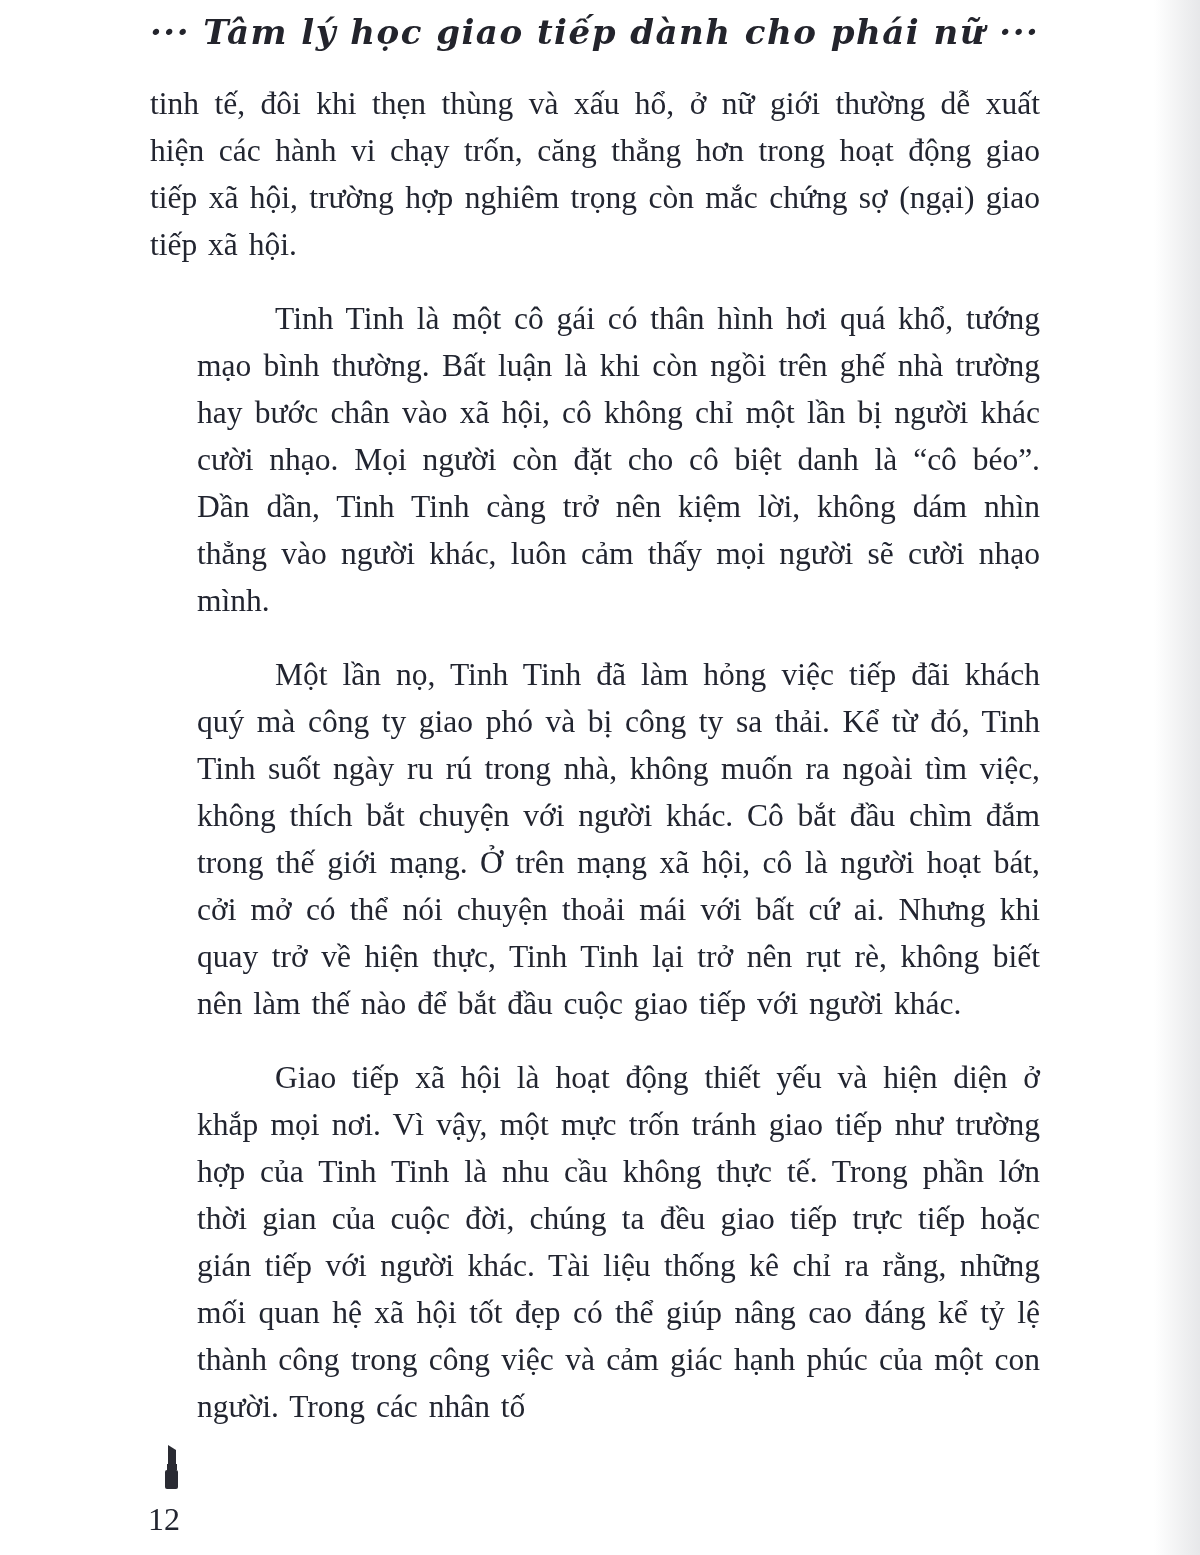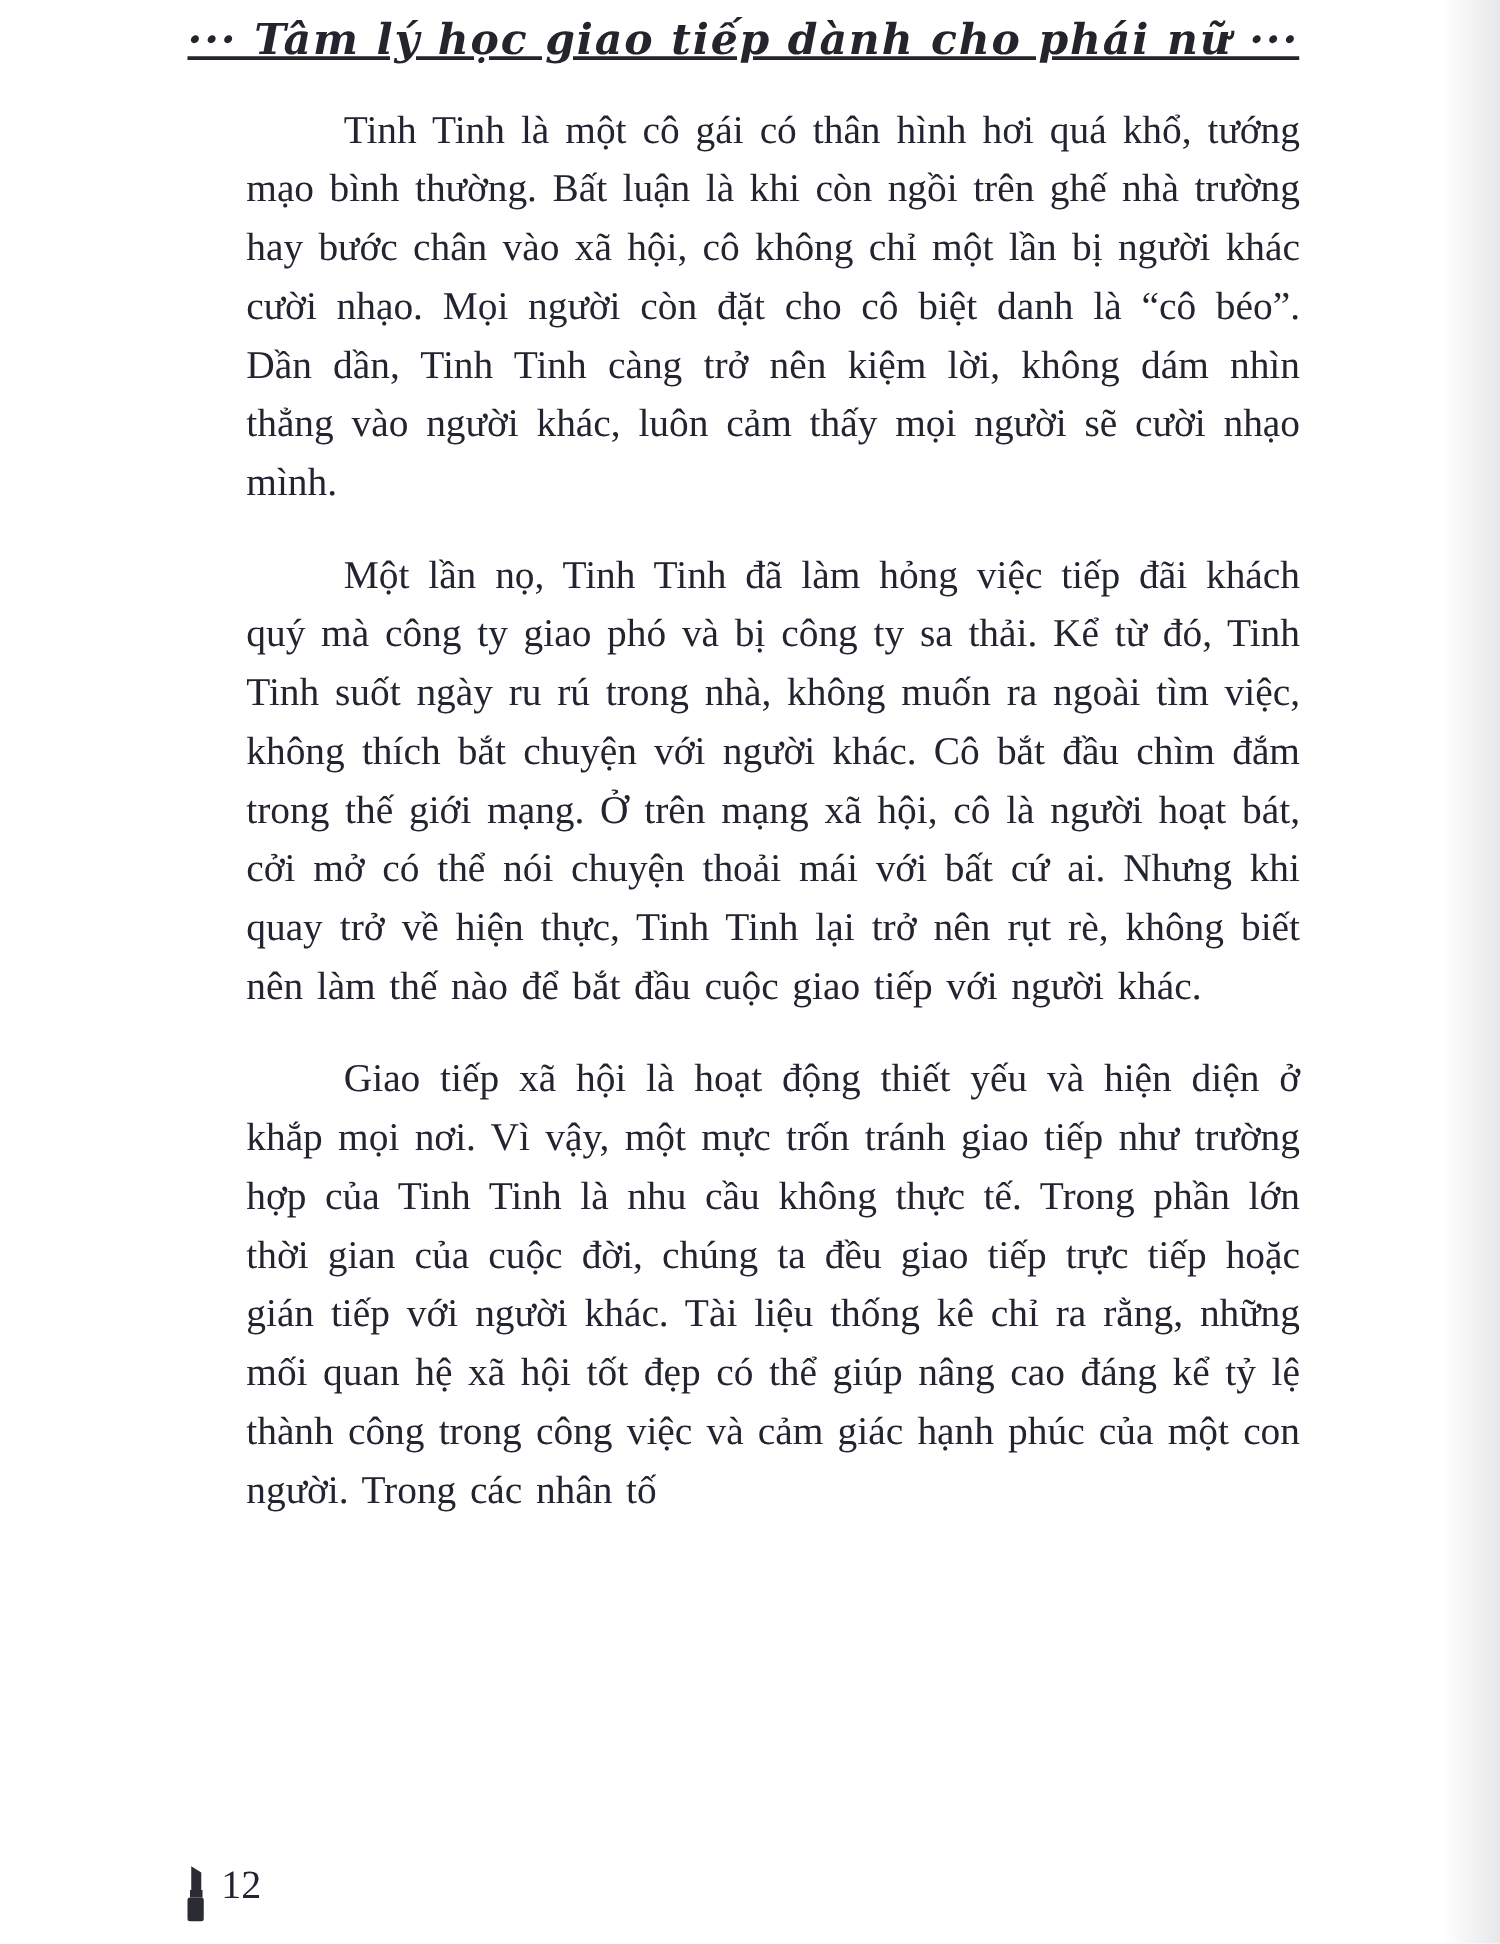--- a/index.html
+++ b/index.html
@@ -26,21 +26,20 @@
   }
   .running-header {
     margin: 12px 0 0 150px;
     font-family: "DejaVu Serif", serif;
     font-style: italic;
     font-weight: 700;
     font-size: 34px;
     letter-spacing: 1.5px;
     color: #23242c;
     white-space: nowrap;
-    text-decoration: underline;
   }
   .page-content {
     margin: 28px 160px 0 150px;
     font-size: 31.5px;
     line-height: 47px;
     text-align: justify;
     word-spacing: 3px;
     color: #222530;
   }
   .page-content p {
@@ -48,42 +47,44 @@
   }
   .page-content p.indent {
     text-indent: 78px;
     margin-left: 47px;
   }
   .page-footer {
     position: absolute;
     left: 148px;
     bottom: 16px;
     display: flex;
-    align-items: flex-start;
+    align-items: flex-end;
     gap: 12px;
+    flex-direction: column;
   }
   .lipstick-icon {
     display: inline-block;
     line-height: 0;
   }
   .page-number {
     font-size: 32px;
     color: #222530;
     line-height: 1;
     padding-bottom: 4px;
   }
 </style>
 </head>
 <body>
 
 <div class="page">
 
   <div class="running-header">··· Tâm lý học giao tiếp dành cho phái nữ ···</div>
 
   <div class="page-content">
+    <p>tinh tế, đôi khi thẹn thùng và xấu hổ, ở nữ giới thường dễ xuất hiện các hành vi chạy trốn, căng thẳng hơn trong hoạt động giao tiếp xã hội, trường hợp nghiêm trọng còn mắc chứng sợ (ngại) giao tiếp xã hội.</p>
     <p class="indent">Tinh Tinh là một cô gái có thân hình hơi quá khổ, tướng mạo bình thường. Bất luận là khi còn ngồi trên ghế nhà trường hay bước chân vào xã hội, cô không chỉ một lần bị người khác cười nhạo. Mọi người còn đặt cho cô biệt danh là “cô béo”. Dần dần, Tinh Tinh càng trở nên kiệm lời, không dám nhìn thẳng vào người khác, luôn cảm thấy mọi người sẽ cười nhạo mình.</p>
     <p class="indent">Một lần nọ, Tinh Tinh đã làm hỏng việc tiếp đãi khách quý mà công ty giao phó và bị công ty sa thải. Kể từ đó, Tinh Tinh suốt ngày ru rú trong nhà, không muốn ra ngoài tìm việc, không thích bắt chuyện với người khác. Cô bắt đầu chìm đắm trong thế giới mạng. Ở trên mạng xã hội, cô là người hoạt bát, cởi mở có thể nói chuyện thoải mái với bất cứ ai. Nhưng khi quay trở về hiện thực, Tinh Tinh lại trở nên rụt rè, không biết nên làm thế nào để bắt đầu cuộc giao tiếp với người khác.</p>
     <p class="indent">Giao tiếp xã hội là hoạt động thiết yếu và hiện diện ở khắp mọi nơi. Vì vậy, một mực trốn tránh giao tiếp như trường hợp của Tinh Tinh là nhu cầu không thực tế. Trong phần lớn thời gian của cuộc đời, chúng ta đều giao tiếp trực tiếp hoặc gián tiếp với người khác. Tài liệu thống kê chỉ ra rằng, những mối quan hệ xã hội tốt đẹp có thể giúp nâng cao đáng kể tỷ lệ thành công trong công việc và cảm giác hạnh phúc của một con người. Trong các nhân tố</p>
   </div>
 
   <div class="page-footer">
     <span class="lipstick-icon">
       <svg width="17" height="48" viewBox="0 0 17 48" xmlns="http://www.w3.org/2000/svg">
         <path d="M5 2 L13 7 L13 21 L5 21 Z" fill="#2a2b33"></path>
         <rect x="4" y="21" width="10" height="6" fill="#2a2b33"></rect>

